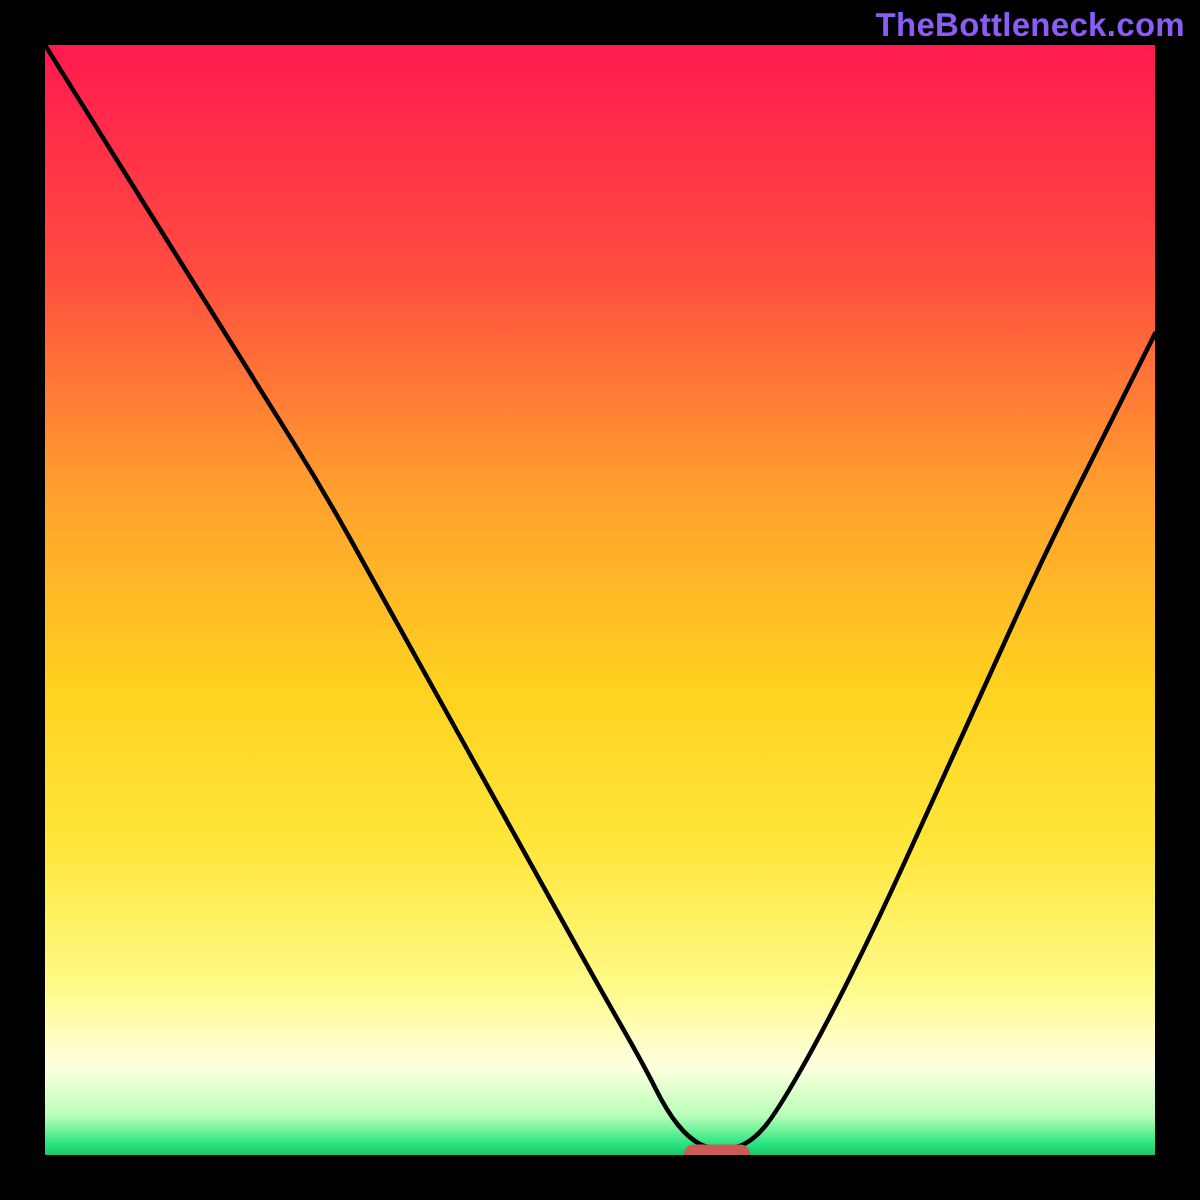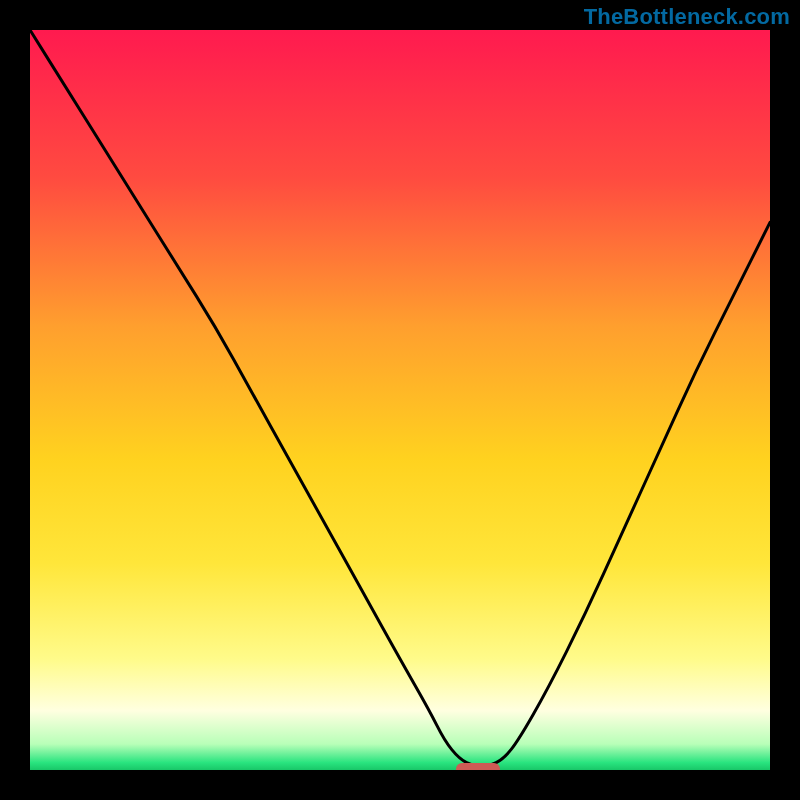--- a/index.html
+++ b/index.html
@@ -14,21 +14,21 @@
   .frame {
     position: relative;
     width: 800px;
     height: 800px;
     background: #000;
   }
   .watermark {
     position: absolute;
     top: 4px;
     right: 10px;
-    color: #0369a1;
+    color: #8b5cf6;
     font-size: 22px;
     font-weight: 600;
     letter-spacing: 0.2px;
     z-index: 5;
   }
   .plot-area {
     position: absolute;
     left: 30px;
     top: 30px;
     width: 740px;

